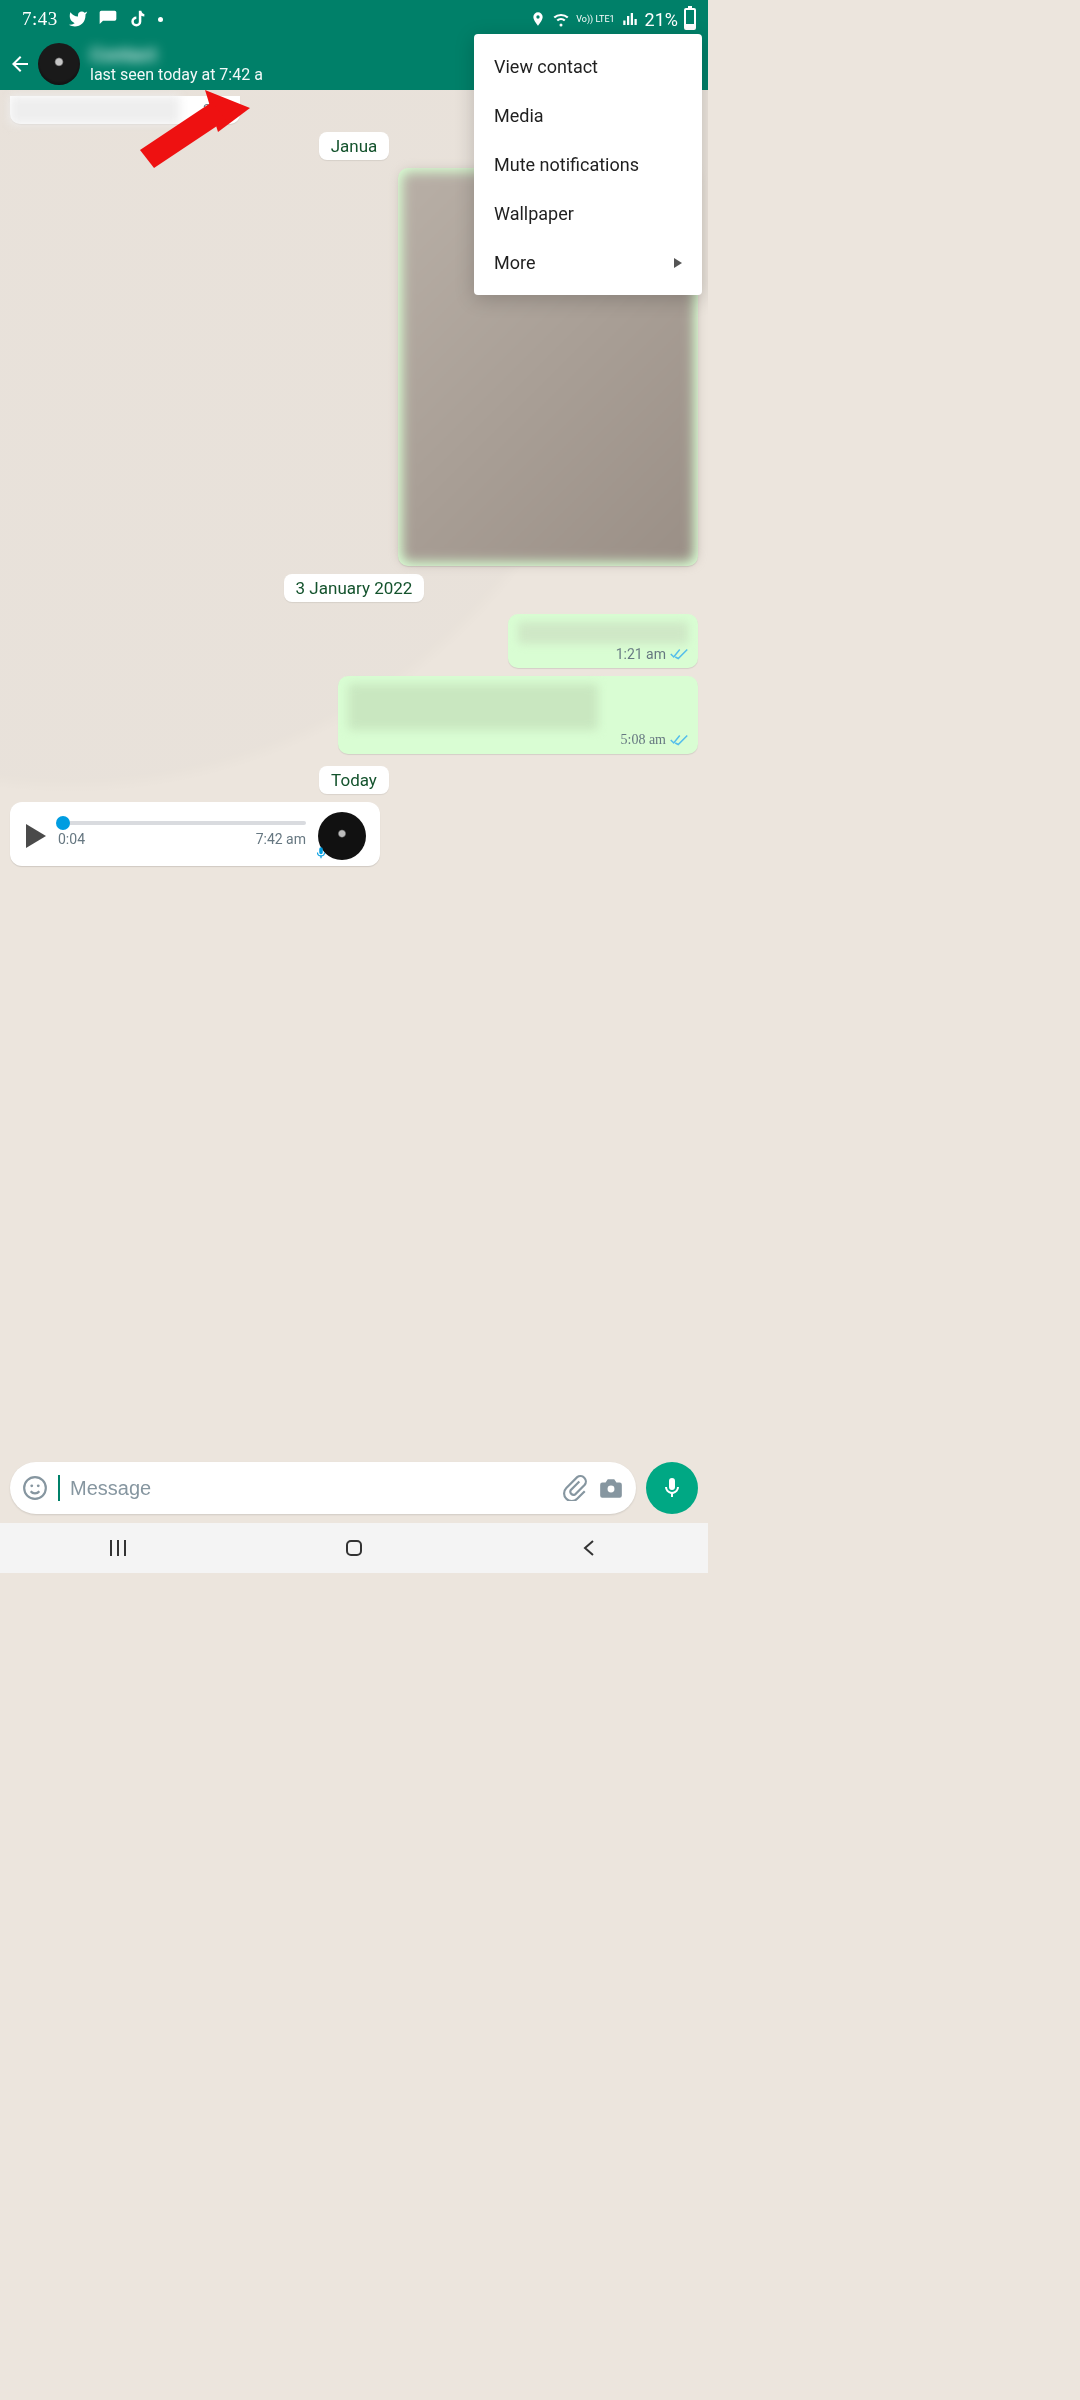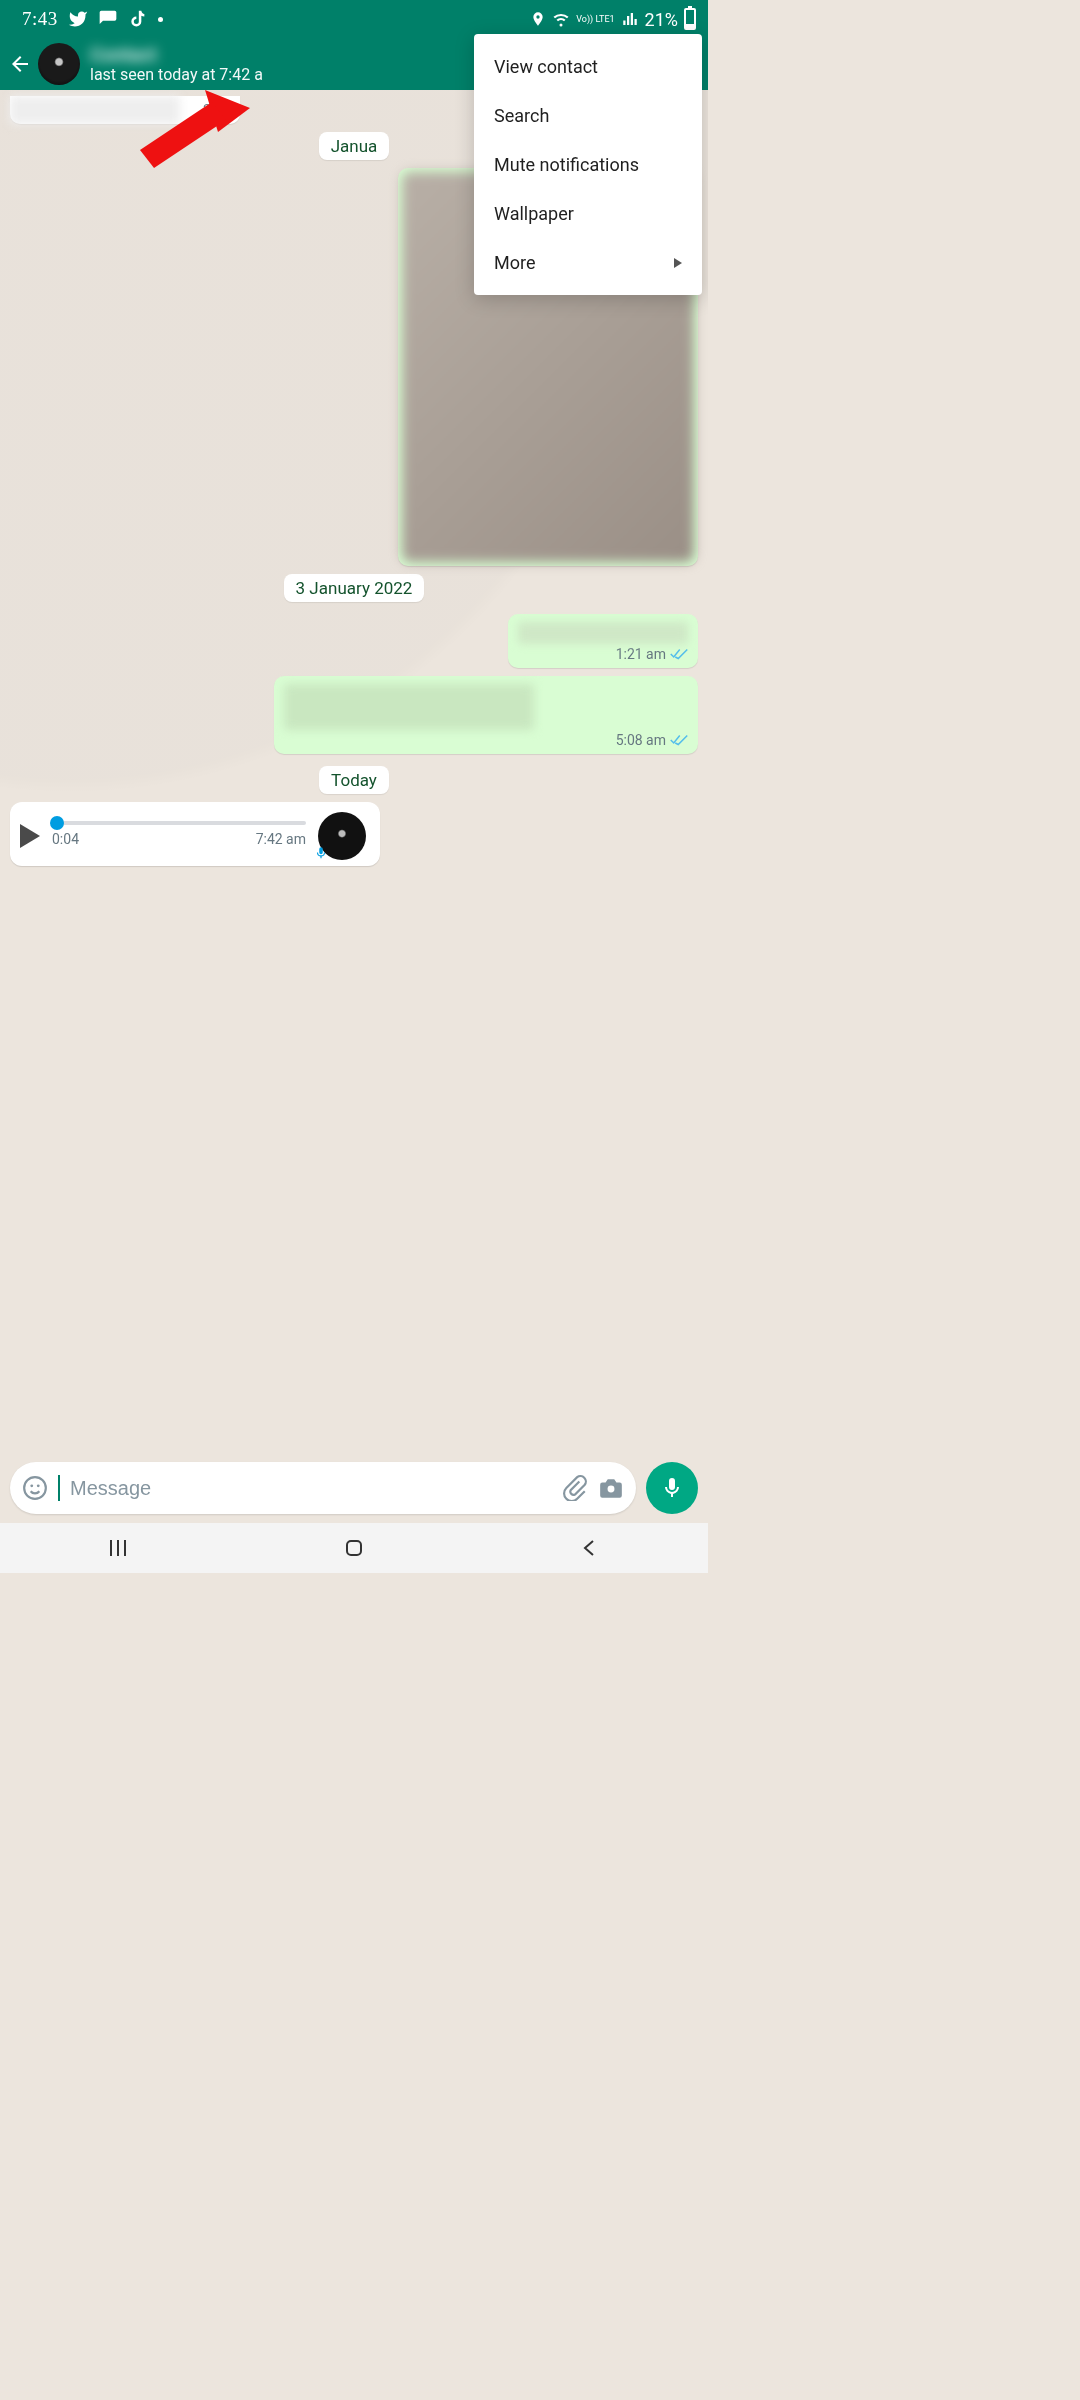--- a/index.html
+++ b/index.html
@@ -139,21 +139,21 @@
     background: linear-gradient(135deg,#b8afa6,#9a8f86);
     filter: blur(6px);
     border-radius:8px;
   }
   .img-wrap { position:relative; display:flex; justify-content:flex-end; }
 
   
   .voice-bubble {
     background:#fff;
     border-radius: 12px;
-    padding: 10px 14px 6px 10px;
+    padding: 10px 14px 6px 16px;
     width: 370px;
     box-shadow: 0 1px 1px rgba(0,0,0,.12);
     display:flex; align-items:center;
     gap: 12px;
   }
   .play-btn { width:0; height:0; border-left:20px solid #4a4a4a; border-top:12px solid transparent; border-bottom:12px solid transparent; }
   .track { flex:1; position:relative; height: 30px; display:flex; flex-direction:column; }
   .track-line { height:4px; background:#d9dbdf; border-radius:2px; position:relative; margin-bottom:6px;}
   .track-dot { width:14px; height:14px; background:#009de1; border-radius:50%; position:absolute; left:-2px; top:-5px;}
   .voice-meta { display:flex; justify-content:space-between; font-size:14px; color:#667781;}
@@ -312,21 +312,21 @@
         <span>1:21 am</span>
         <svg class="ticks" viewBox="0 0 24 14">
             <path d="M1 7l4 4L13 1M7 11l4 2L23 1" stroke="#53bdeb" stroke-width="2" fill="none"></path>
           </svg>
       </div>
     </div>
   </div>
 
 
   <div class="row">
-    <div class="bubble-out" style="width:424px;">
+    <div class="bubble-out" style="width:360px;font-family:Liberation Serif, serif;">
       <div class="blurred-text-wide"></div>
       <div class="meta">
         <span>5:08 am</span>
         <svg class="ticks" viewBox="0 0 24 14">
             <path d="M1 7l4 4L13 1M7 11l4 2L23 1" stroke="#53bdeb" stroke-width="2" fill="none"></path>
           </svg>
       </div>
     </div>
   </div>
 
@@ -393,21 +393,21 @@
   <svg class="nav-ic" viewBox="0 0 24 24">
       <path d="M15 5l-8 7 8 7"></path>
     </svg>
 </div>
 
 <div class="menu">
   <div class="menu-item">
       <span>View contact</span>
     </div>
   <div class="menu-item">
-      <span>Search</span>
+      <span>Media</span>
     </div>
   <div class="menu-item">
       <span>Mute notifications</span>
     </div>
   <div class="menu-item">
       <span>Wallpaper</span>
     </div>
   <div class="menu-item">
     <span>More</span>
     <span class="chev"></span>

